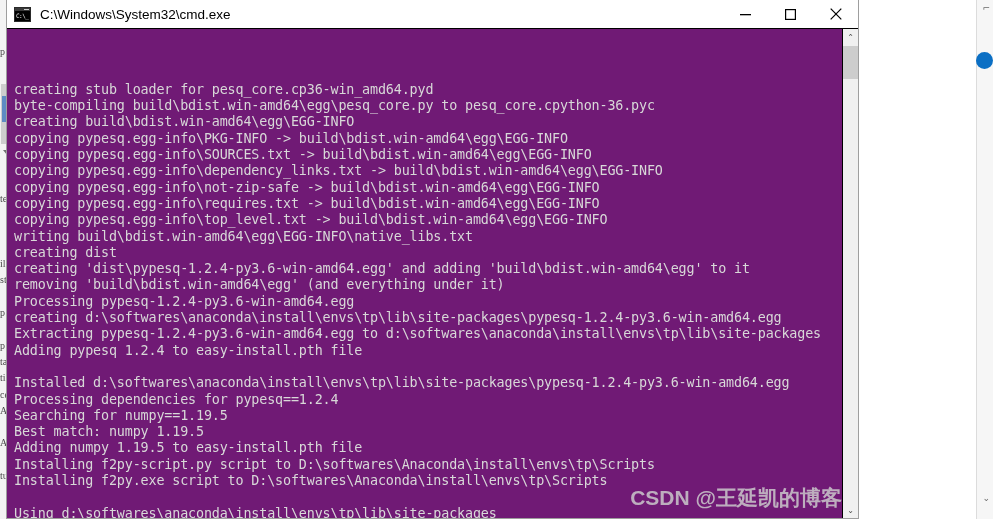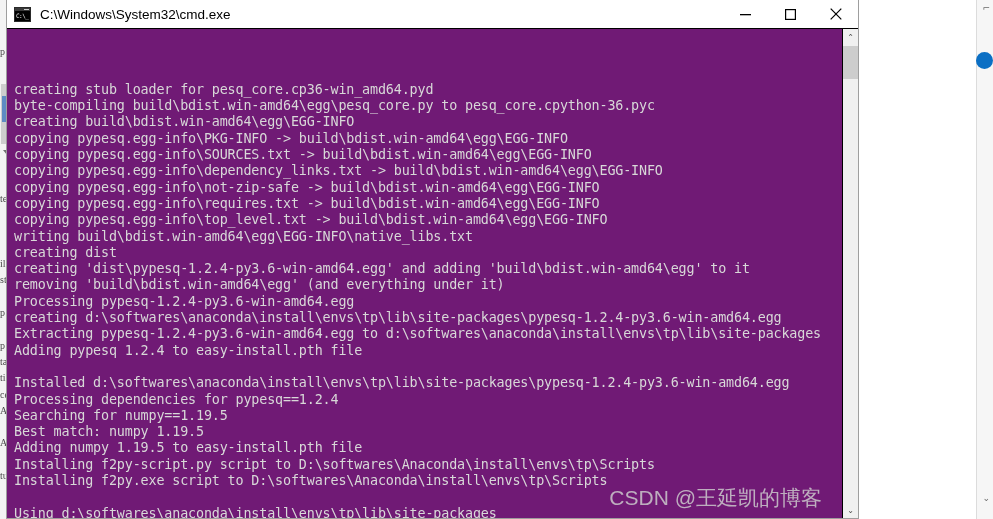--- a/index.html
+++ b/index.html
@@ -200,27 +200,28 @@
   .sb-track {
     position: absolute;
     left: 0; right: 0; top: 16px; bottom: 16px;
     background: #f0f0f0;
     z-index: -1;
   }
 
   
   #watermark {
     position: absolute;
-    right: 36px; bottom: 6px;
+    right: 16px; bottom: 6px;
     color: #cfcfcf;
     font-size: 21px;
     font-family: "Liberation Sans", sans-serif;
     opacity: .82;
     white-space: nowrap;
     pointer-events: none;
+    font-weight: bold;
   }
 </style>
 </head>
 <body>
 
 <div id="desktop">
 
   <div class="bg-left-strip">
     <div class="bg-left-scroll"></div>
     <div class="bg-left-scroll-mark"></div>

